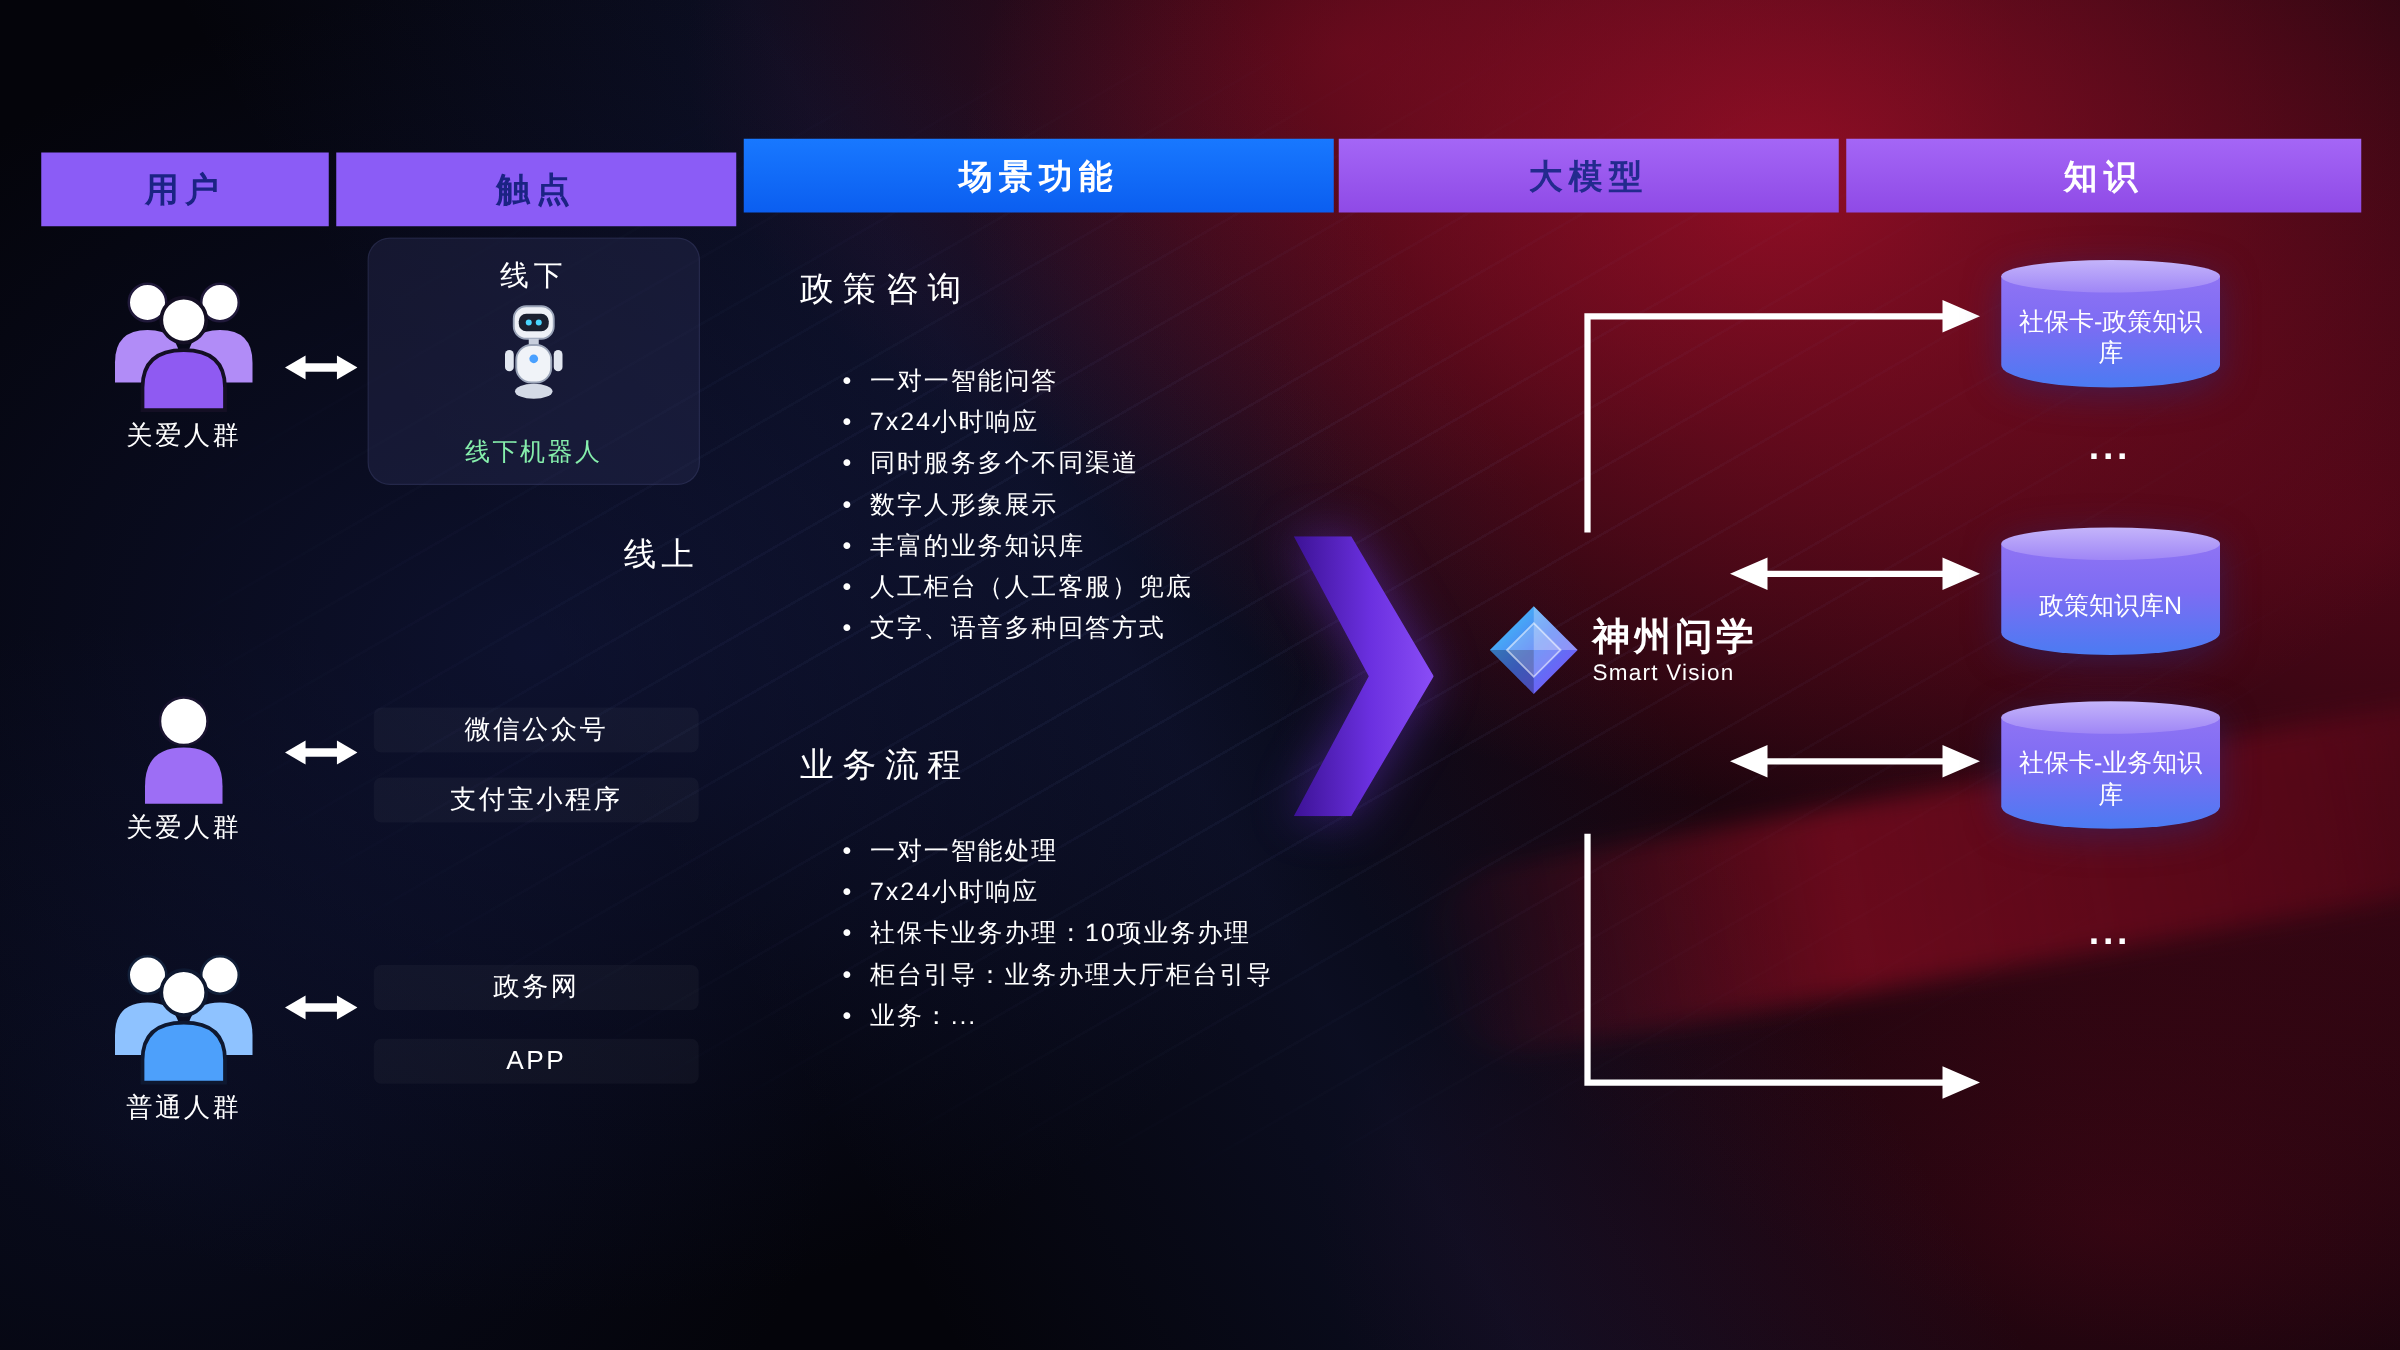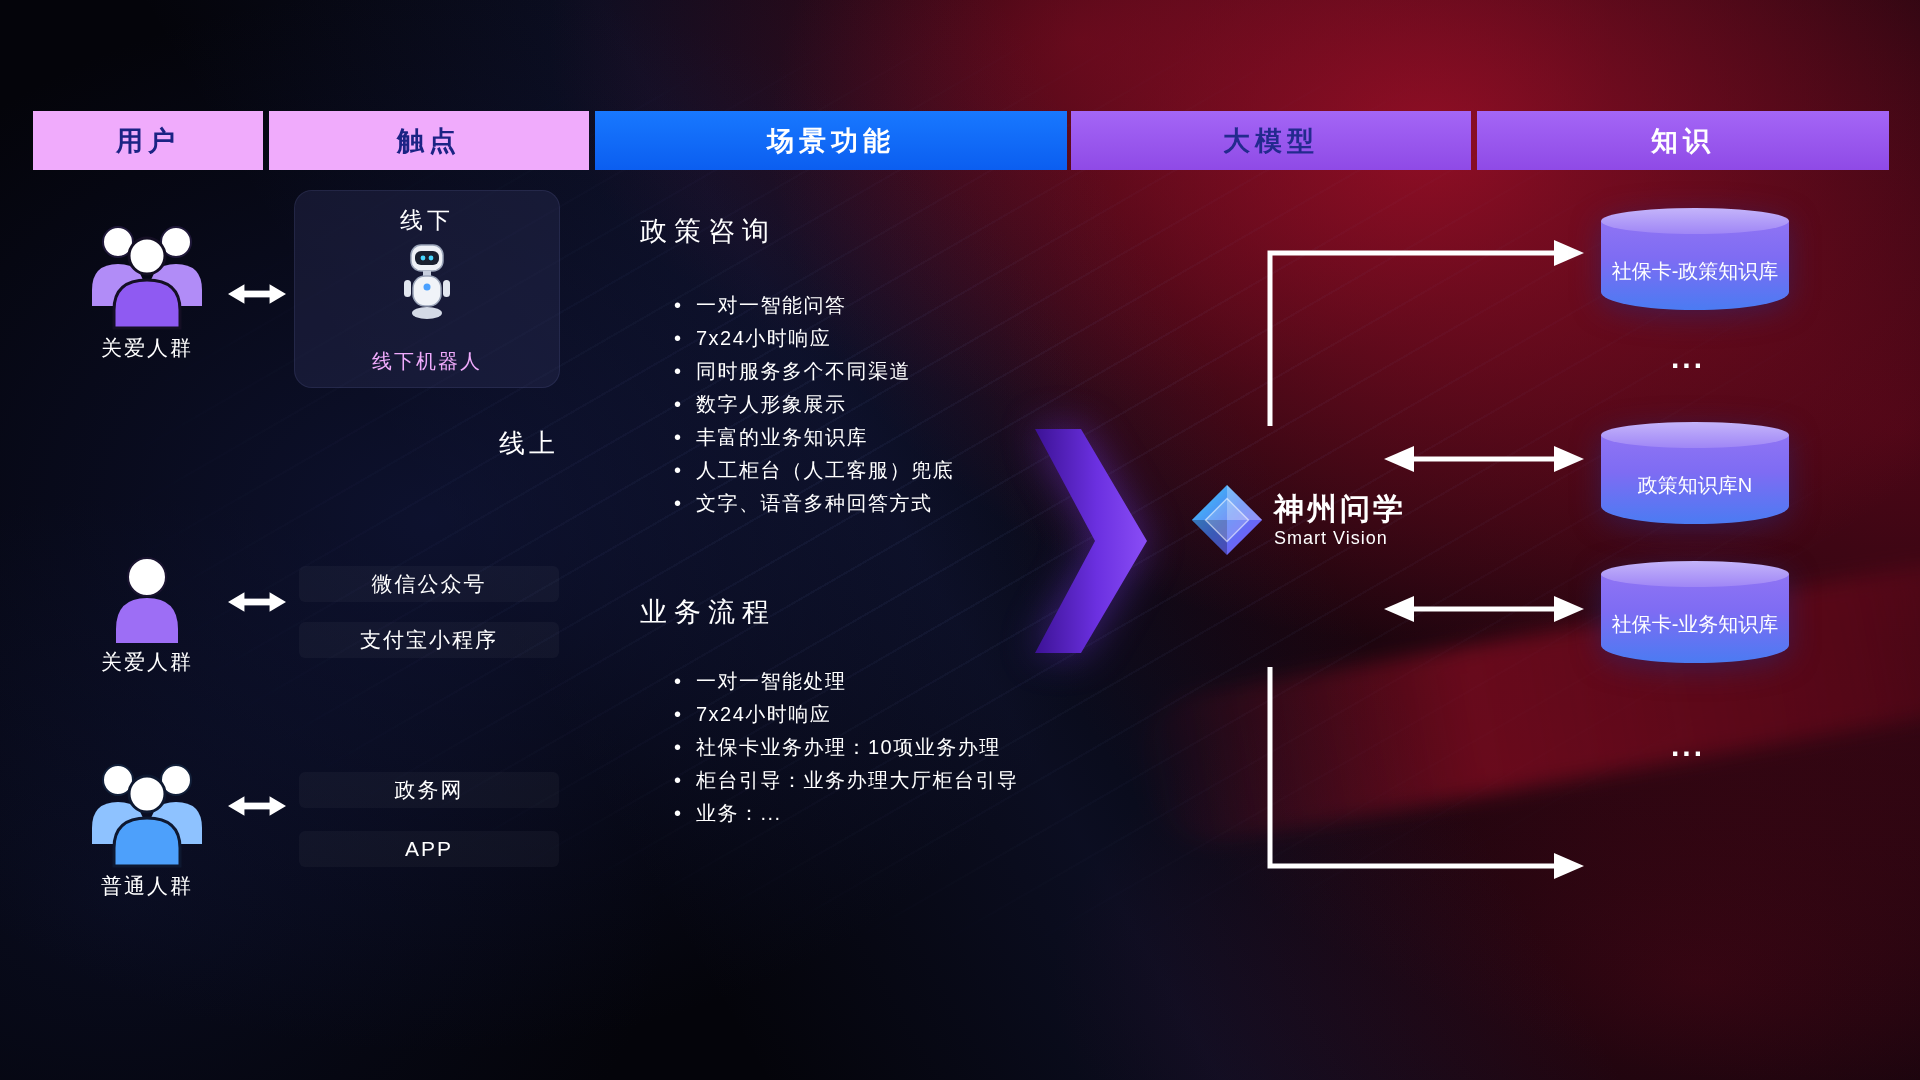--- a/index.html
+++ b/index.html
@@ -22,55 +22,55 @@
     background:repeating-linear-gradient(150deg, transparent 0 44px, rgba(150,170,255,.06) 44px 46px);
     -webkit-mask-image:radial-gradient(closest-side at 52% 45%, #000 30%, transparent 100%);
     mask-image:radial-gradient(closest-side at 52% 45%, #000 30%, transparent 100%);}
   .bg-swoosh{position:absolute;left:1130px;top:620px;width:980px;height:150px;border-radius:120px;
     background:linear-gradient(90deg, rgba(140,10,32,0), rgba(160,14,38,.55) 35%, rgba(120,8,28,.45) 75%, rgba(120,8,28,0));
     transform:rotate(-10deg);filter:blur(10px);pointer-events:none;}
 
   
   .hdr{position:absolute;top:111px;height:59px;display:flex;align-items:center;justify-content:center;
     font-size:27px;font-weight:bold;letter-spacing:5px;}
-  .hdr.white{background:#f0abfc;color:#1b2384;}
+  .hdr.white{background:#8b5cf6;color:#1b2384;margin-top:11px;}
   .hdr.blue{background:linear-gradient(180deg,#1878ff,#0b5ef0);color:#ffffff;}
   .hdr.purple{background:linear-gradient(180deg,#a466f6,#8f4ae6);color:#ffffff;}
   .hdr.navy-text{color:#232a8e;text-align:right;}
 
   
   .ulabel{position:absolute;width:200px;text-align:center;color:#fff;font-size:21px;letter-spacing:2px;}
   .uicon{position:absolute;}
   .uarrow{position:absolute;width:58px;height:26px;}
 
   
   .robot-card{position:absolute;left:294px;top:190px;width:264px;height:196px;border-radius:18px;
     background:rgba(40,44,80,.42);border:1px solid rgba(140,150,220,.12);}
   .robot-card .t1{position:absolute;top:14px;left:0;right:0;text-align:center;color:#fff;font-size:23px;letter-spacing:4px;}
-  .robot-card .t2{position:absolute;bottom:12px;left:0;right:0;text-align:center;color:#f0abfc;font-size:20px;letter-spacing:2px;}
+  .robot-card .t2{position:absolute;bottom:12px;left:0;right:0;text-align:center;color:#86efac;font-size:20px;letter-spacing:2px;}
   .robot-ic{position:absolute;left:102px;top:50px;}
   .tp-title{position:absolute;left:299px;width:260px;text-align:right;color:#fff;font-size:26px;letter-spacing:4px;}
   .tp-item{position:absolute;left:299px;width:260px;height:36px;line-height:36px;text-align:center;color:#fff;
     font-size:21px;letter-spacing:2px;background:rgba(255,255,255,.035);border-radius:6px;}
 
   
   .sec-title{position:absolute;left:640px;width:380px;color:#fff;font-size:27px;letter-spacing:7px;}
   .blist{position:absolute;left:672px;}
   .bitem{position:relative;padding-left:24px;height:33px;line-height:33px;color:#fff;font-size:20px;
     letter-spacing:1.5px;white-space:nowrap;}
   .bitem::before{content:"•";position:absolute;left:2px;top:0;color:#fff;}
 
   
   .big-arrow{position:absolute;left:1035px;top:429px;filter:drop-shadow(0 0 20px rgba(124,59,245,.45));}
   .logo-ic{position:absolute;left:1188px;top:481px;}
   .logo-name{position:absolute;left:1274px;top:489px;color:#fff;font-size:30px;font-weight:bold;letter-spacing:3px;}
   .logo-sub{position:absolute;left:1274px;top:528px;color:#fff;font-size:18px;letter-spacing:1px;}
 
   
-  .cyl{position:absolute;left:1601px;width:175px;height:102px;filter:drop-shadow(0 6px 14px rgba(40,40,120,.5));padding-left:13px;}
+  .cyl{position:absolute;left:1601px;width:175px;height:102px;filter:drop-shadow(0 6px 14px rgba(40,40,120,.5));}
   .cyl-body{position:absolute;left:0;right:0;top:13px;bottom:0;
     background:linear-gradient(180deg,#8f74f4 0%,#7e6cf3 42%,#4b7bf2 100%);
     border-radius:0 0 50% 50%/0 0 18px 18px;}
   .cyl-top{position:absolute;left:0;right:0;top:0;height:26px;border-radius:50%;
     background:linear-gradient(180deg,#c4b4fa,#9f86f6);}
   .cyl-label{position:absolute;left:8px;right:8px;top:26px;bottom:2px;display:flex;align-items:center;justify-content:center;
     text-align:center;color:#fff;font-size:20px;line-height:1.25;}
   .dots{position:absolute;left:1628px;width:120px;text-align:center;color:#fff;font-size:30px;font-weight:bold;letter-spacing:3px;}
 
   .overlay{position:absolute;left:0;top:0;pointer-events:none;}

